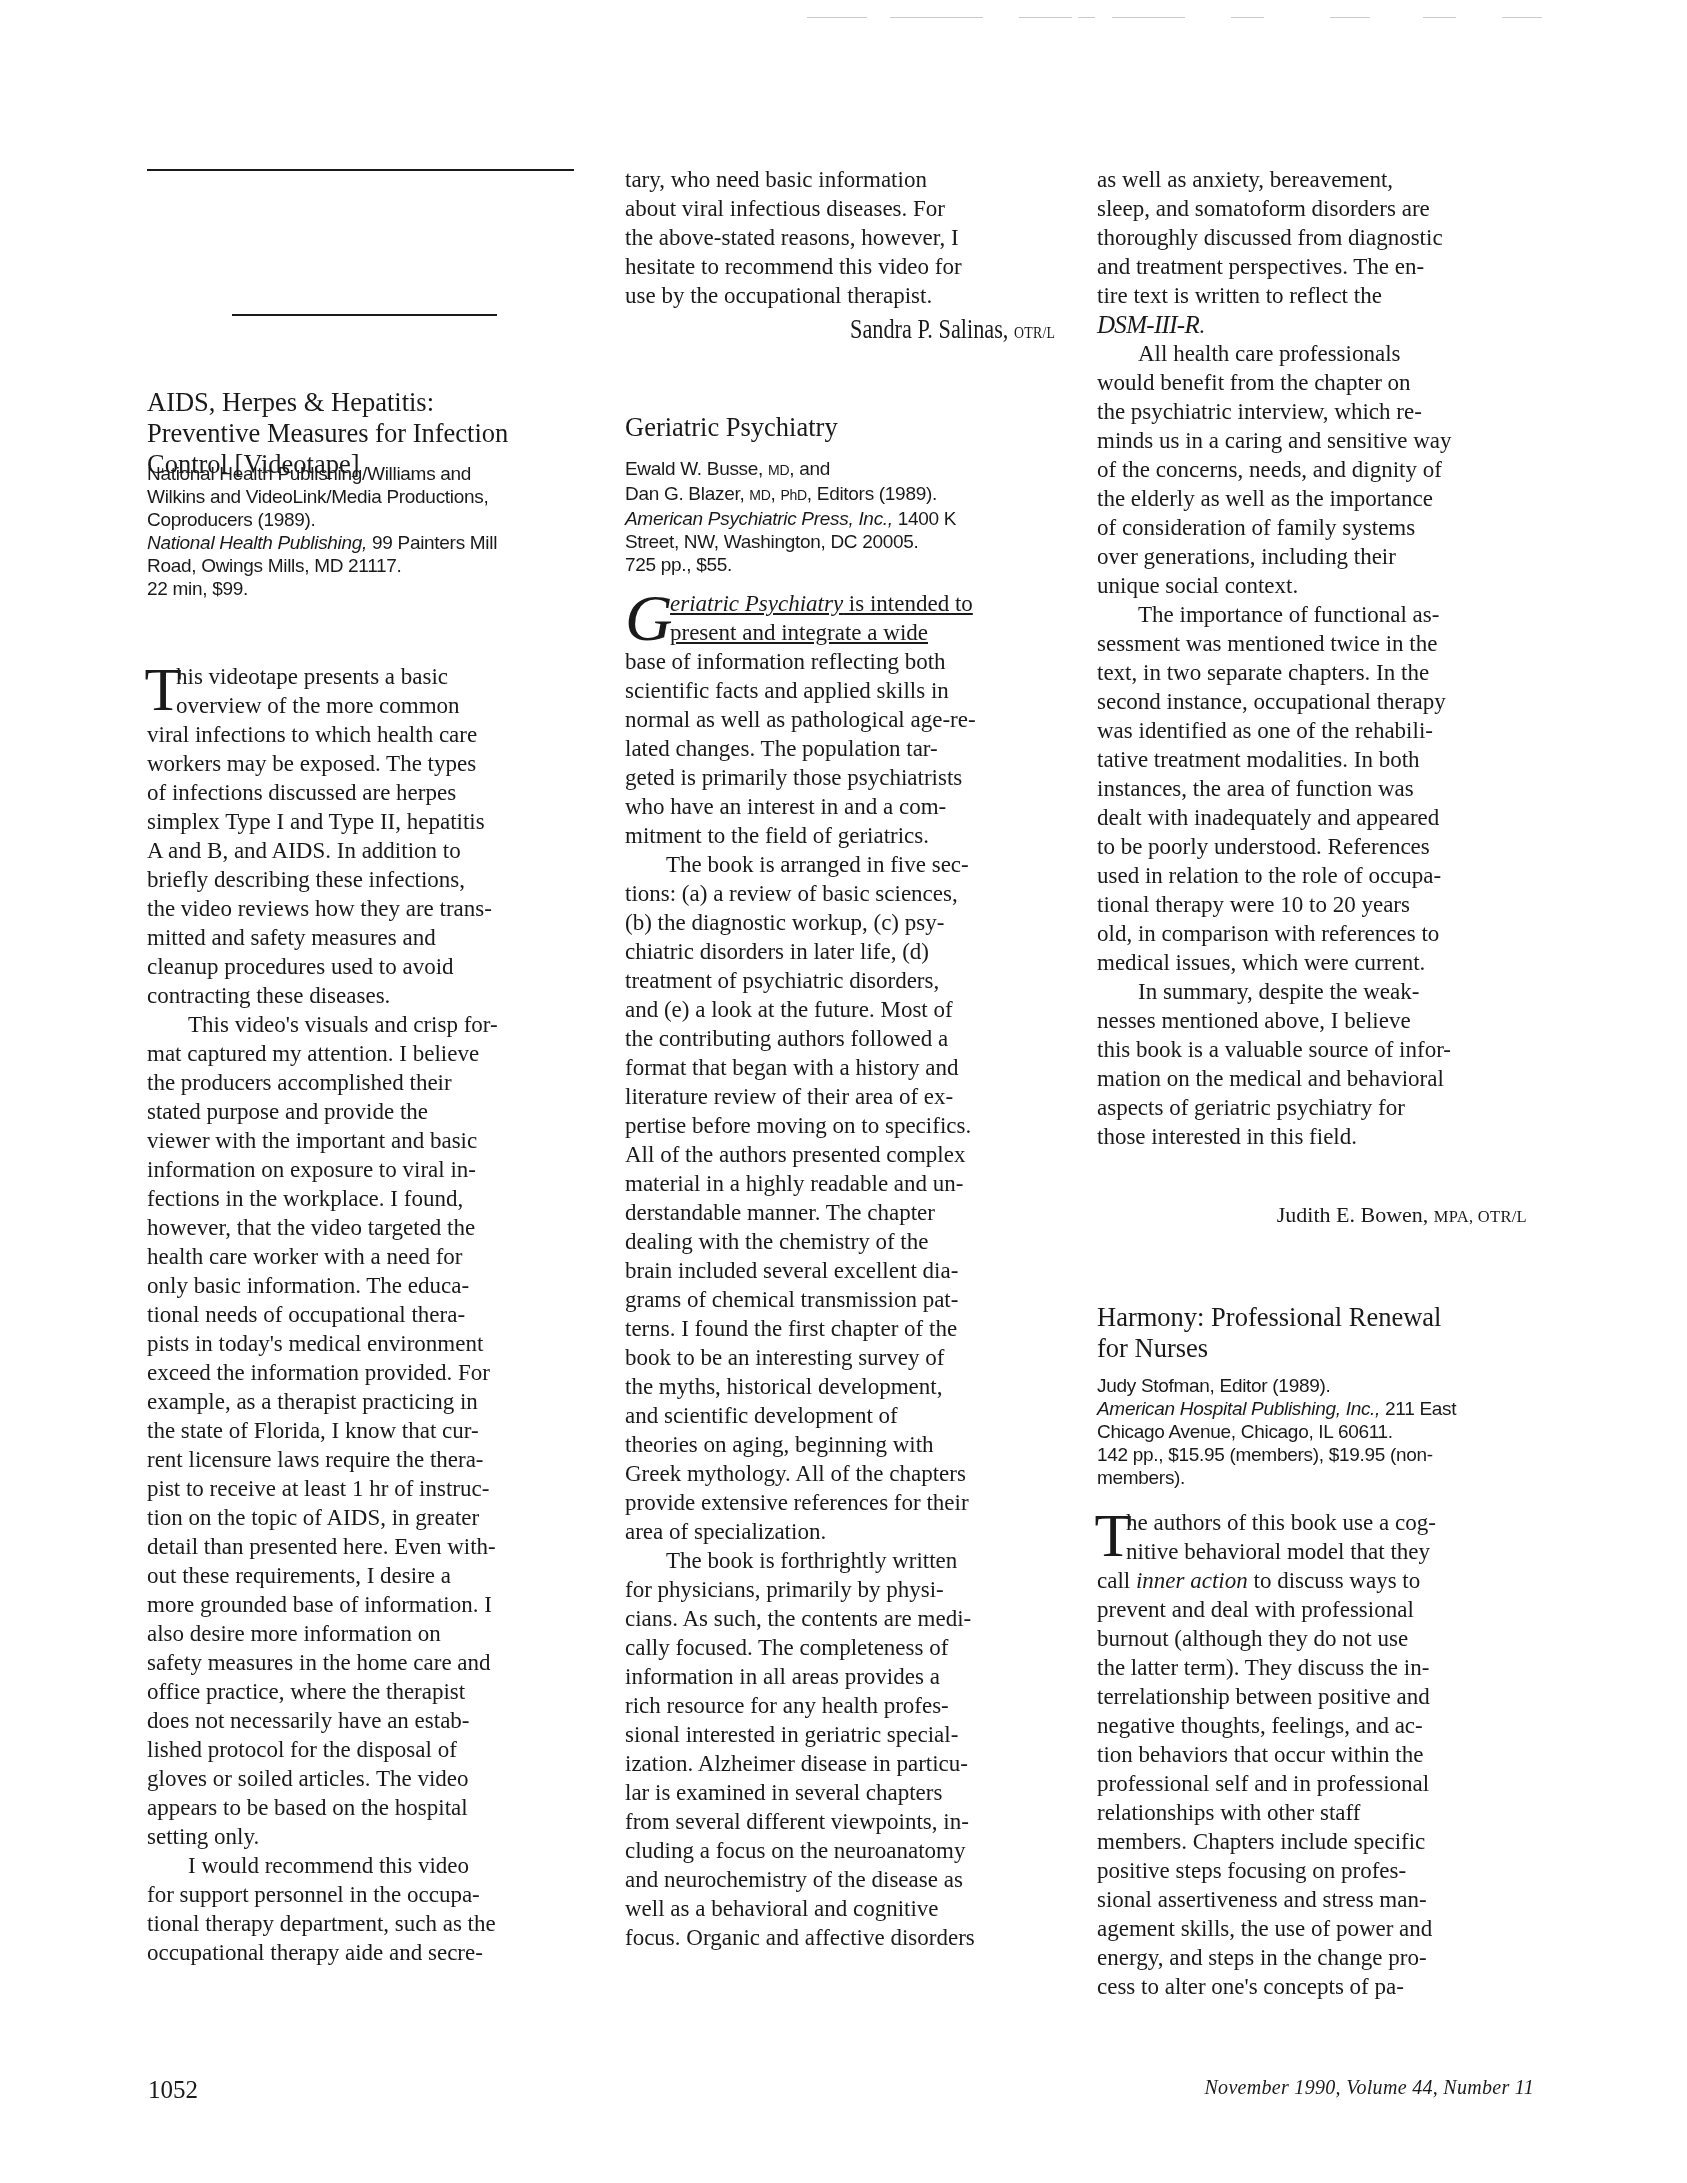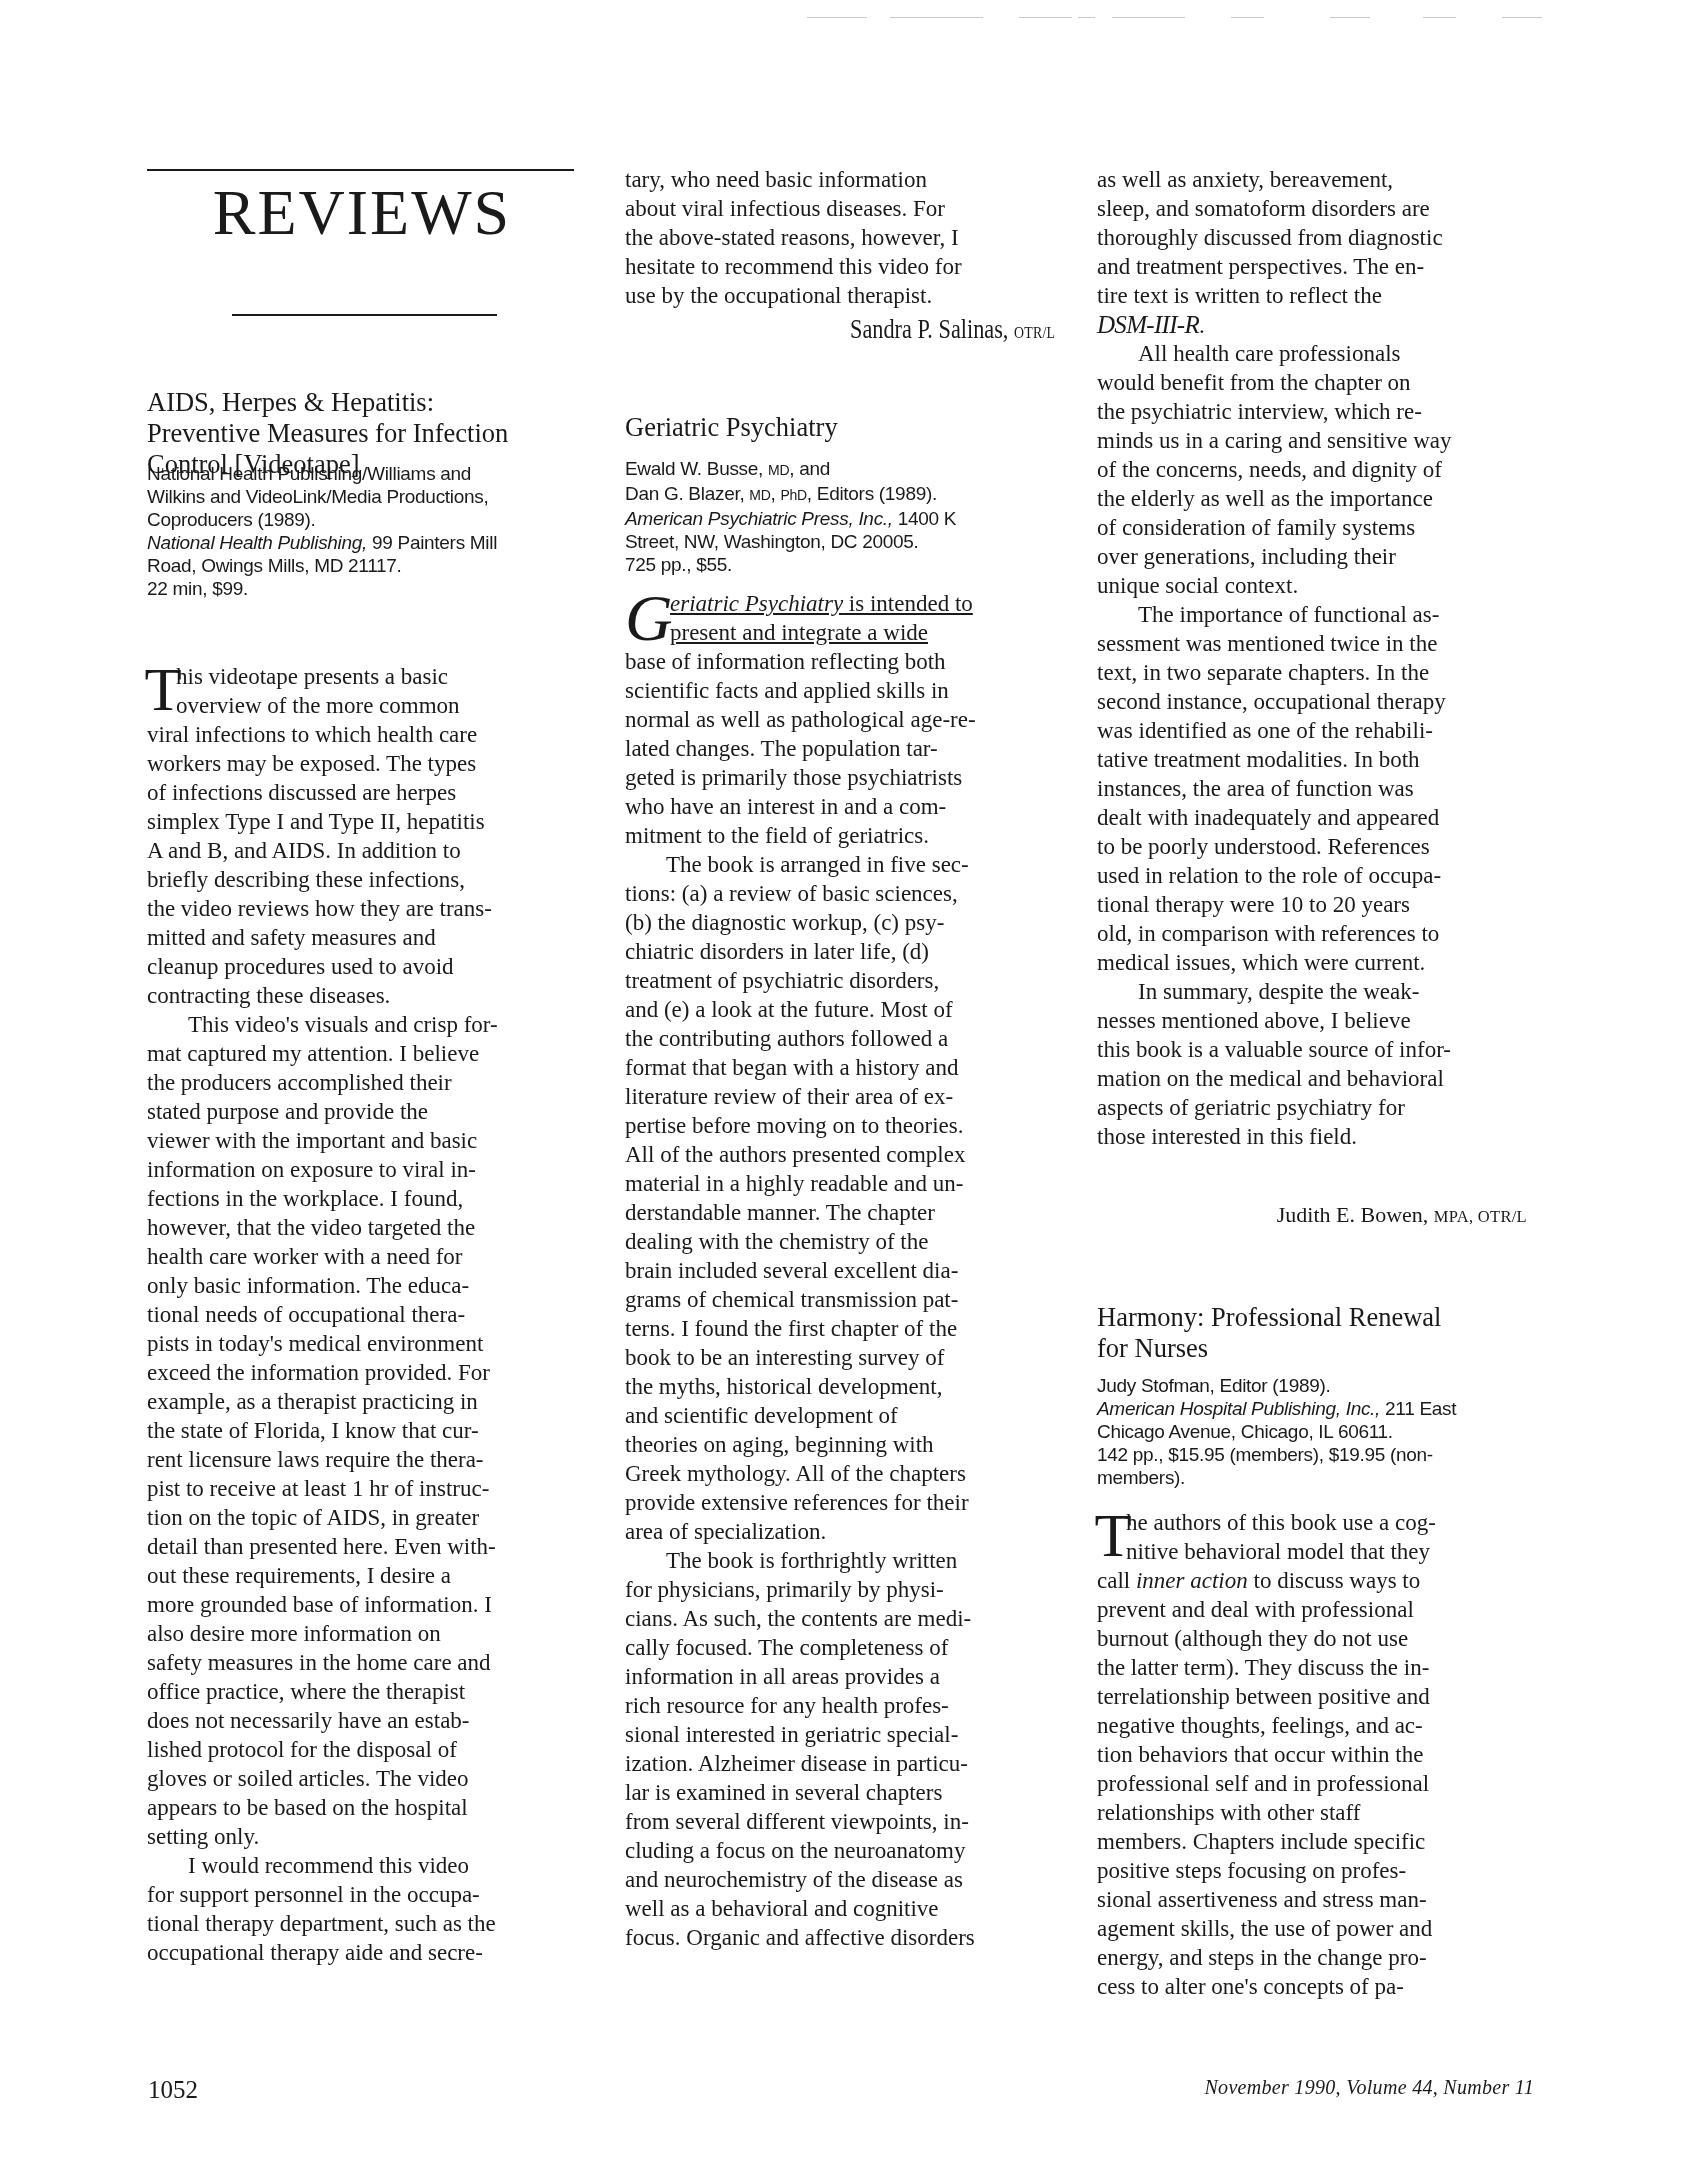--- a/index.html
+++ b/index.html
@@ -64,21 +64,20 @@
     <span style="left:318px;width:73px"></span>
     <span style="left:437px;width:33px"></span>
     <span style="left:536px;width:40px"></span>
     <span style="left:629px;width:33px"></span>
     <span style="left:708px;width:40px"></span>
   </div>
 
   <div class="col col-1">
     <div class="rule" style="top:169px;left:0;width:427px;height:2px"></div>
     <div class="masthead" style="top:184px">
-      <div class="big" style="margin-top:-2.6px;letter-spacing:2px;"><span>REVIEWS</span></div>
     </div>
     <div class="rule" style="top:314px;left:85px;width:265px;height:2px"></div>
 
     <div class="heading" style="top:387px">
       <div>AIDS, Herpes &amp; Hepatitis:</div>
       <div>Preventive Measures for Infection</div>
       <div>Control [Videotape]</div>
     </div>
 
     <div class="meta" style="top:462px">
@@ -178,21 +177,21 @@
       <div class="ln">mitment to the field of geriatrics.</div>
       <div class="ln ind">The book is arranged in five sec-</div>
       <div class="ln">tions: (a) a review of basic sciences,</div>
       <div class="ln">(b) the diagnostic workup, (c) psy-</div>
       <div class="ln">chiatric disorders in later life, (d)</div>
       <div class="ln">treatment of psychiatric disorders,</div>
       <div class="ln">and (e) a look at the future. Most of</div>
       <div class="ln">the contributing authors followed a</div>
       <div class="ln">format that began with a history and</div>
       <div class="ln">literature review of their area of ex-</div>
-      <div class="ln">pertise before moving on to theories.</div>
+      <div class="ln">pertise before moving on to specifics.</div>
       <div class="ln">All of the authors presented complex</div>
       <div class="ln">material in a highly readable and un-</div>
       <div class="ln">derstandable manner. The chapter</div>
       <div class="ln">dealing with the chemistry of the</div>
       <div class="ln">brain included several excellent dia-</div>
       <div class="ln">grams of chemical transmission pat-</div>
       <div class="ln">terns. I found the first chapter of the</div>
       <div class="ln">book to be an interesting survey of</div>
       <div class="ln">the myths, historical development,</div>
       <div class="ln">and scientific development of</div>

